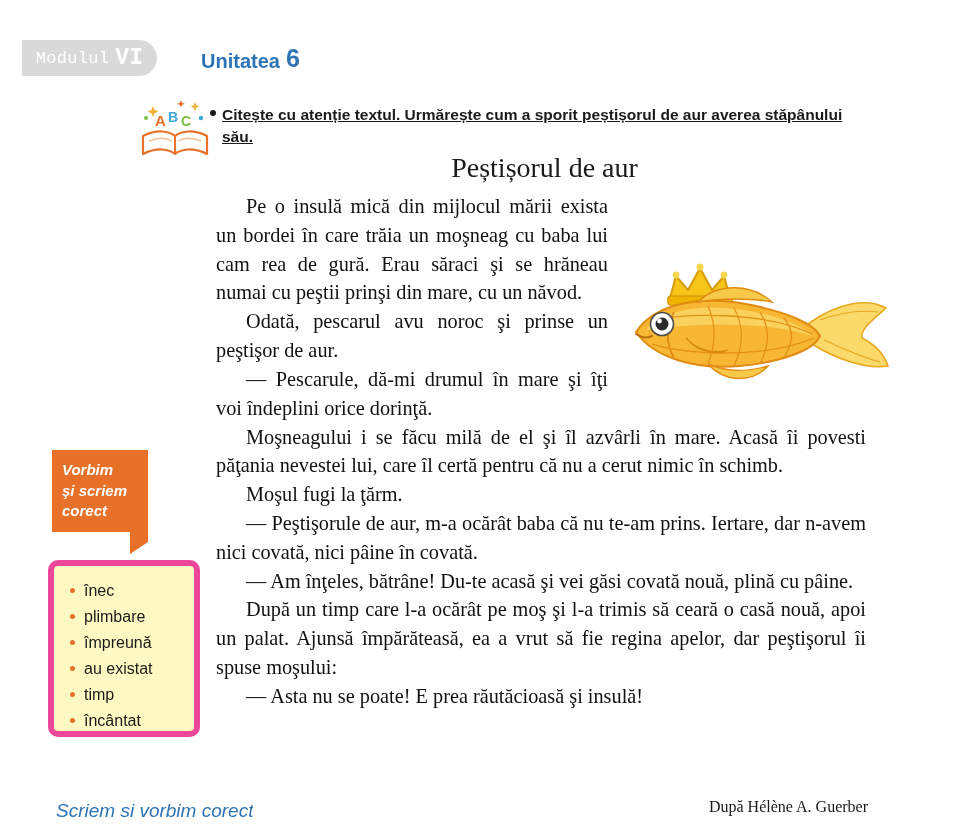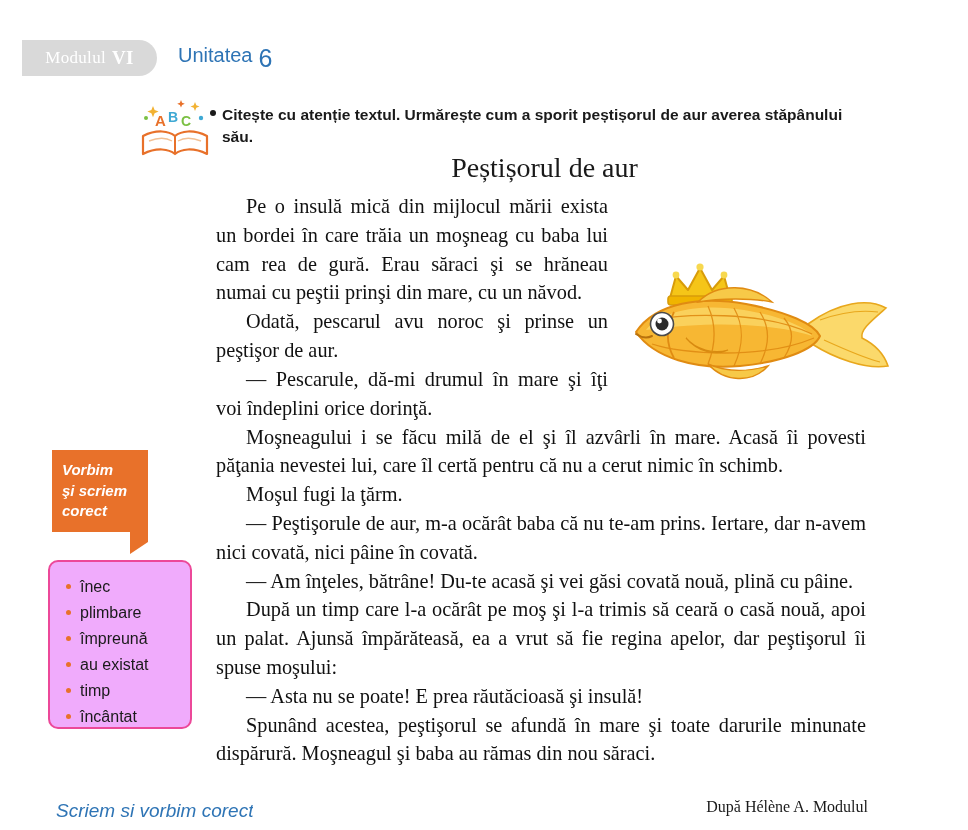--- a/index.html
+++ b/index.html
@@ -21,39 +21,39 @@
     left: 22px;
     top: 40px;
     width: 135px;
     height: 36px;
     background: #d9d9d9;
     border-radius: 0 18px 18px 0;
     display: flex;
     align-items: center;
     justify-content: center;
     color: #ffffff;
-    font-family: Liberation Serif, serif;
+    font-family: Liberation Mono, monospace;
     font-size: 17px;
     letter-spacing: 0.3px;
   }
   .module-tag .mod-num {
-    font-size: 19px;
+    font-size: 23px;
     margin-left: 6px;
     font-weight: bold;
   }
   .unit-label {
     position: absolute;
-    left: 178px;
+    left: 201px;
     top: 44px;
     color: #2e74b5;
     font-family: "Liberation Sans", sans-serif;
     font-size: 20px;
-    font-weight: normal;
+    font-weight: bold;
     display: flex;
-    align-items: flex-start;
+    align-items: flex-end;
   }
   .unit-label .unit-num {
     font-size: 25px;
     margin-left: 6px;
   }
 
   
   .abc-icon {
     position: absolute;
     left: 137px;
@@ -66,20 +66,21 @@
   .task {
     position: absolute;
     left: 222px;
     top: 104px;
     width: 640px;
     font-family: "Liberation Sans", sans-serif;
     font-size: 15.5px;
     font-weight: bold;
     color: #1a1a1a;
     line-height: 1.45;
+    text-decoration: underline;
   }
   .task .dot {
     position: absolute;
     left: -12px;
     top: 6px;
     width: 6px;
     height: 6px;
     border-radius: 50%;
     background: #1a1a1a;
   }
@@ -154,23 +155,23 @@
     font-style: italic;
     font-weight: bold;
     line-height: 1.38;
   }
   .word-box {
     position: absolute;
     left: 48px;
     top: 560px;
     width: 140px;
     height: 165px;
-    border: 2px solid #ec4899;
+    border: 6px solid #ec4899;
     border-radius: 10px;
-    background: #f0abfc;
+    background: #fef9c3;
   }
   .word-list {
     margin: 0;
     padding: 12px 0 0 16px;
     list-style: none;
     font-family: "Liberation Sans", sans-serif;
     font-size: 16px;
     color: #1a1a1a;
   }
   .word-list li {
@@ -250,24 +251,23 @@
   <div class="wrap-fish"></div>
   <p>Pe o insulă mică din mijlocul mării exista un bordei în care trăia un moşneag cu baba lui cam rea de gură. Erau săraci şi se hrăneau numai cu peştii prinşi din mare, cu un năvod.</p>
   <p>Odată, pescarul avu noroc şi prinse un peştişor de aur.</p>
   <p class="dash">— Pescarule, dă-mi drumul în mare şi îţi voi îndeplini orice dorinţă.</p>
   <p>Moşneagului i se făcu milă de el şi îl azvârli în mare. Acasă îi povesti păţania nevestei lui, care îl certă pentru că nu a cerut nimic în schimb.</p>
   <p>Moşul fugi la ţărm.</p>
   <p class="dash">— Peştişorule de aur, m-a ocărât baba că nu te-am prins. Iertare, dar n-avem nici covată, nici pâine în covată.</p>
   <p class="dash">— Am înţeles, bătrâne! Du-te acasă şi vei găsi covată nouă, plină cu pâine.</p>
   <p>După un timp care l-a ocărât pe moş şi l-a trimis să ceară o casă nouă, apoi un palat. Ajunsă împărăteasă, ea a vrut să fie regina apelor, dar peştişorul îi spuse moşului:</p>
   <p class="dash">— Asta nu se poate! E prea răutăcioasă şi insulă!</p>
-  <p>Spunând acestea, peştişorul se afundă în mare şi toate darurile minunate dispărură. Moşneagul şi baba au rămas din nou săraci.</p>
-</div>
-
-<div class="credit">După Hélène A. Modulul</div>
+</div>
+
+<div class="credit">După Hélène A. Guerber</div>
 
 <div class="fish">
   <svg width="280" height="140" viewBox="0 0 280 140">
 
     <g>
       <path d="M58 40 L64 18 L76 32 L88 10 L100 32 L112 18 L118 40 Z" fill="#f5c518" stroke="#d89c0a" stroke-width="2" stroke-linejoin="round"></path>
       <rect x="56" y="38" width="64" height="9" rx="3" fill="#f0b400" stroke="#d89c0a" stroke-width="1.6"></rect>
       <circle cx="64" cy="17" r="3.4" fill="#f7d84f"></circle>
       <circle cx="88" cy="9" r="3.6" fill="#f7d84f"></circle>
       <circle cx="112" cy="17" r="3.4" fill="#f7d84f"></circle>

